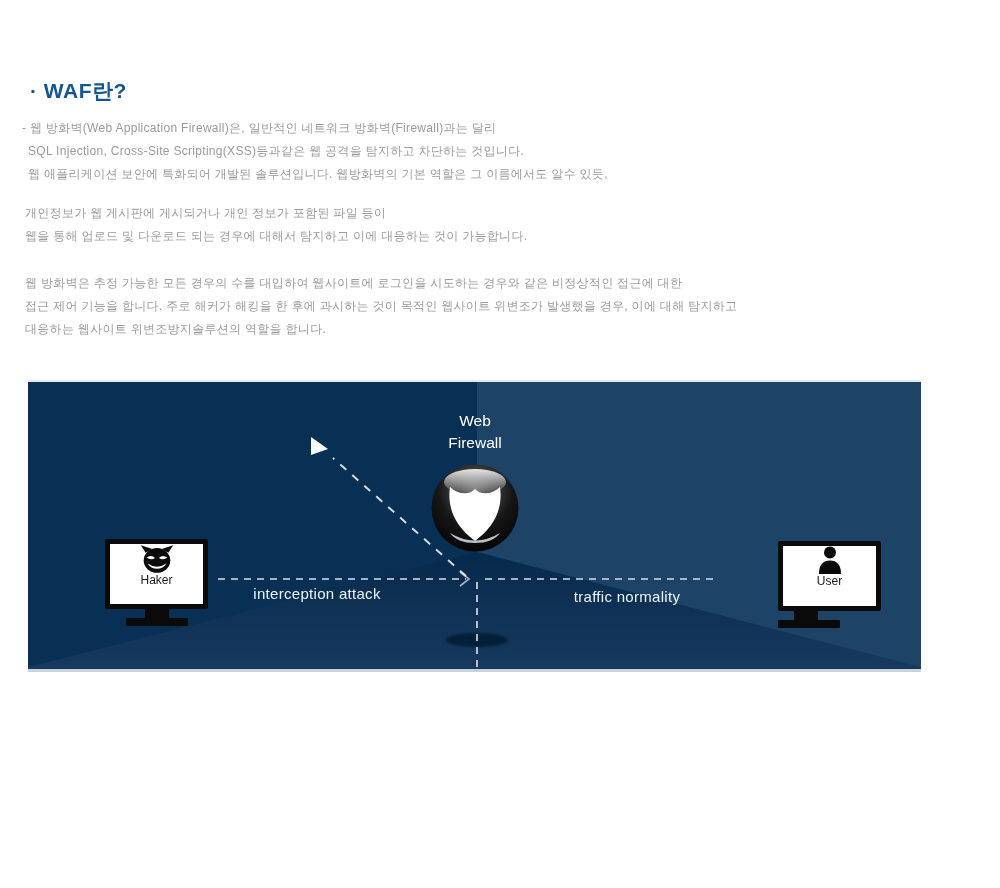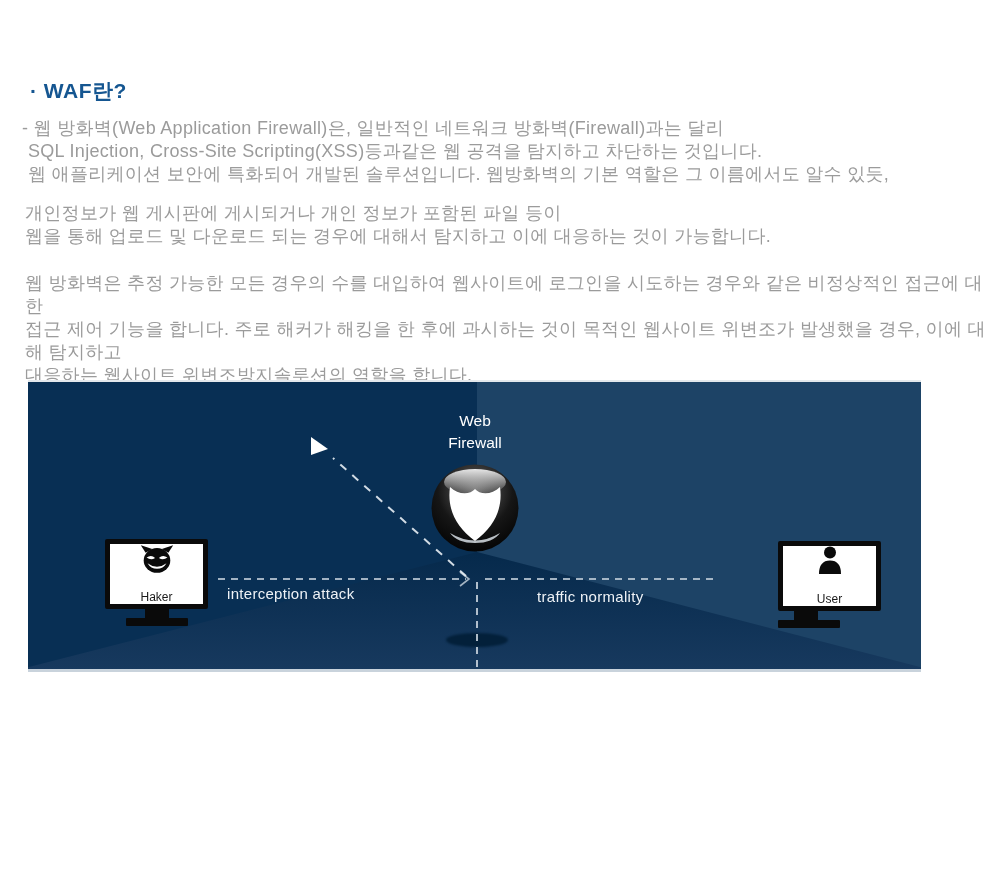--- a/index.html
+++ b/index.html
@@ -6,21 +6,21 @@
   html,body { background:#fff; }
   body { font-family:"Liberation Sans","DejaVu Sans",sans-serif; }
   #screen { position:relative; width:1000px; height:888px; background:#fff; overflow:hidden; }
 
   
   .page-title { position:absolute; left:4px; top:4px; font-size:21px; font-weight:bold;
                 color:#c5232b; letter-spacing:1px; word-spacing:9px; }
   .page-title .marker { font-size:18px; margin-right:1px; }
   .waf-heading { position:absolute; left:30px; top:77px; font-size:21px; font-weight:bold;
                  color:#155691; letter-spacing:0.5px; }
-  .para { position:absolute; color:#9b9b9b; font-size:18px; line-height:23px; letter-spacing:0.3px; }
+  .para { position:absolute; color:#9b9b9b; font-size:12px; line-height:23px; letter-spacing:0.3px; }
   .para .ln { display:block; }
   #para1 { left:22px; top:117px; }
   #para1 .ln + .ln { padding-left:6px; }
   #para2 { left:25px; top:202px; }
   #para3 { left:25px; top:272px; }
 
   
   .diagram { position:absolute; left:28px; top:380px; width:893px; height:292px;
              border-top:2px solid #e3e8ec; border-bottom:3px solid #c9d3dc;
              background:linear-gradient(90deg,#082f54 0,#082f54 50.3%,#1d4366 50.3%,#1d4366 100%);
@@ -29,30 +29,30 @@
           background:linear-gradient(180deg,#05294b 58%,#17395e 100%);
           clip-path:polygon(50.3% 59.2%, -2% 101%, 102% 101%); }
   .shadow-ellipse { position:absolute; left:418px; top:251px; width:62px; height:14px;
                     background:#03203a; border-radius:50%; filter:blur(1px); }
   .flow-svg { position:absolute; left:0; top:0; }
 
   .web-firewall-label { position:absolute; left:387px; top:28px; width:120px; text-align:center;
                         color:#fff; font-size:15.5px; line-height:22px; }
   .shield-wrap { position:absolute; left:403px; top:82px; width:88px; height:88px; }
 
-  .diagram-label { position:absolute; color:#eef2f6; font-size:15px; text-align:left; letter-spacing:0.3px; }
+  .diagram-label { position:absolute; color:#eef2f6; font-size:15px; text-align:center; letter-spacing:0.3px; }
   #interception-label { left:199px; top:203px; width:180px; }
   #traffic-label { left:509px; top:206px; width:180px; }
   #server-label { left:364px; top:338px; width:165px; color:#fff; font-size:16px; }
 
   .monitor-widget { position:absolute; width:103px; }
   #hacker-monitor { left:77px; top:157px; }
   #user-monitor   { left:702px; top:159px;padding-left:48px; }
   .screen-box { width:103px; height:70px; background:#fff; border:5px solid #0a0a0a; border-radius:2px;
-                display:flex; flex-direction:column; align-items:center; justify-content:space-between; }
+                display:flex; flex-direction:column; align-items:center; justify-content:flex-start; }
   .screen-label { color:#1a1a1a; font-size:12px; line-height:13px; margin-top:1px; }
   .neck { width:24px; height:9px; background:#0a0a0a; margin:0 auto; }
   .base { width:62px; height:8px; background:#0a0a0a; margin:0 auto; border-radius:1px; }
 
   .server-wrap { position:absolute; left:371px; top:311px; width:147px; height:28px; }
 
   
   .footer { position:absolute; left:22px; top:776px; color:#16365f; font-size:13px;
             line-height:23px; letter-spacing:0.3px; }
   .footer .ln { display:block; }

